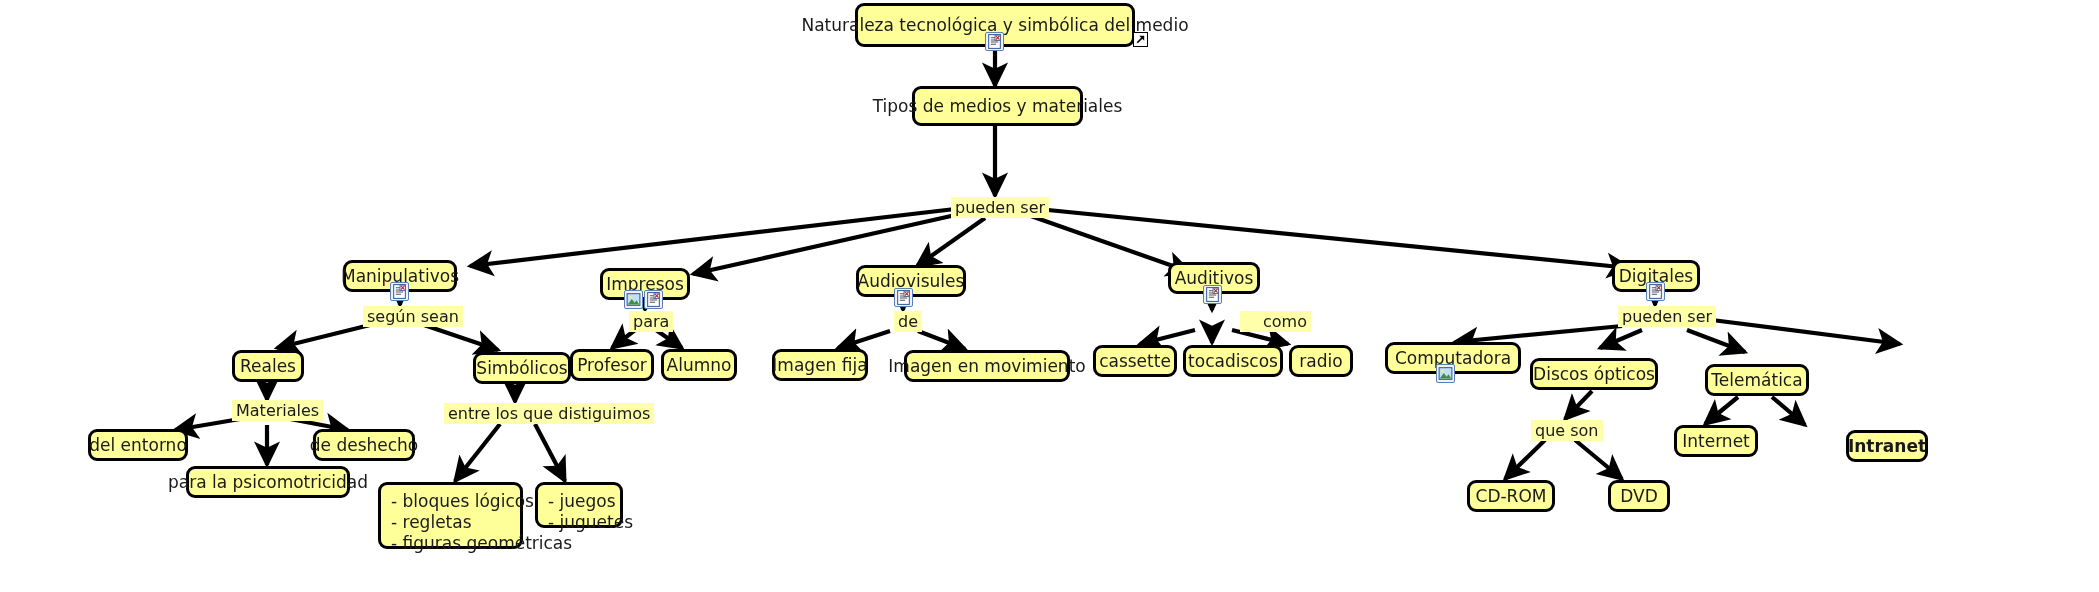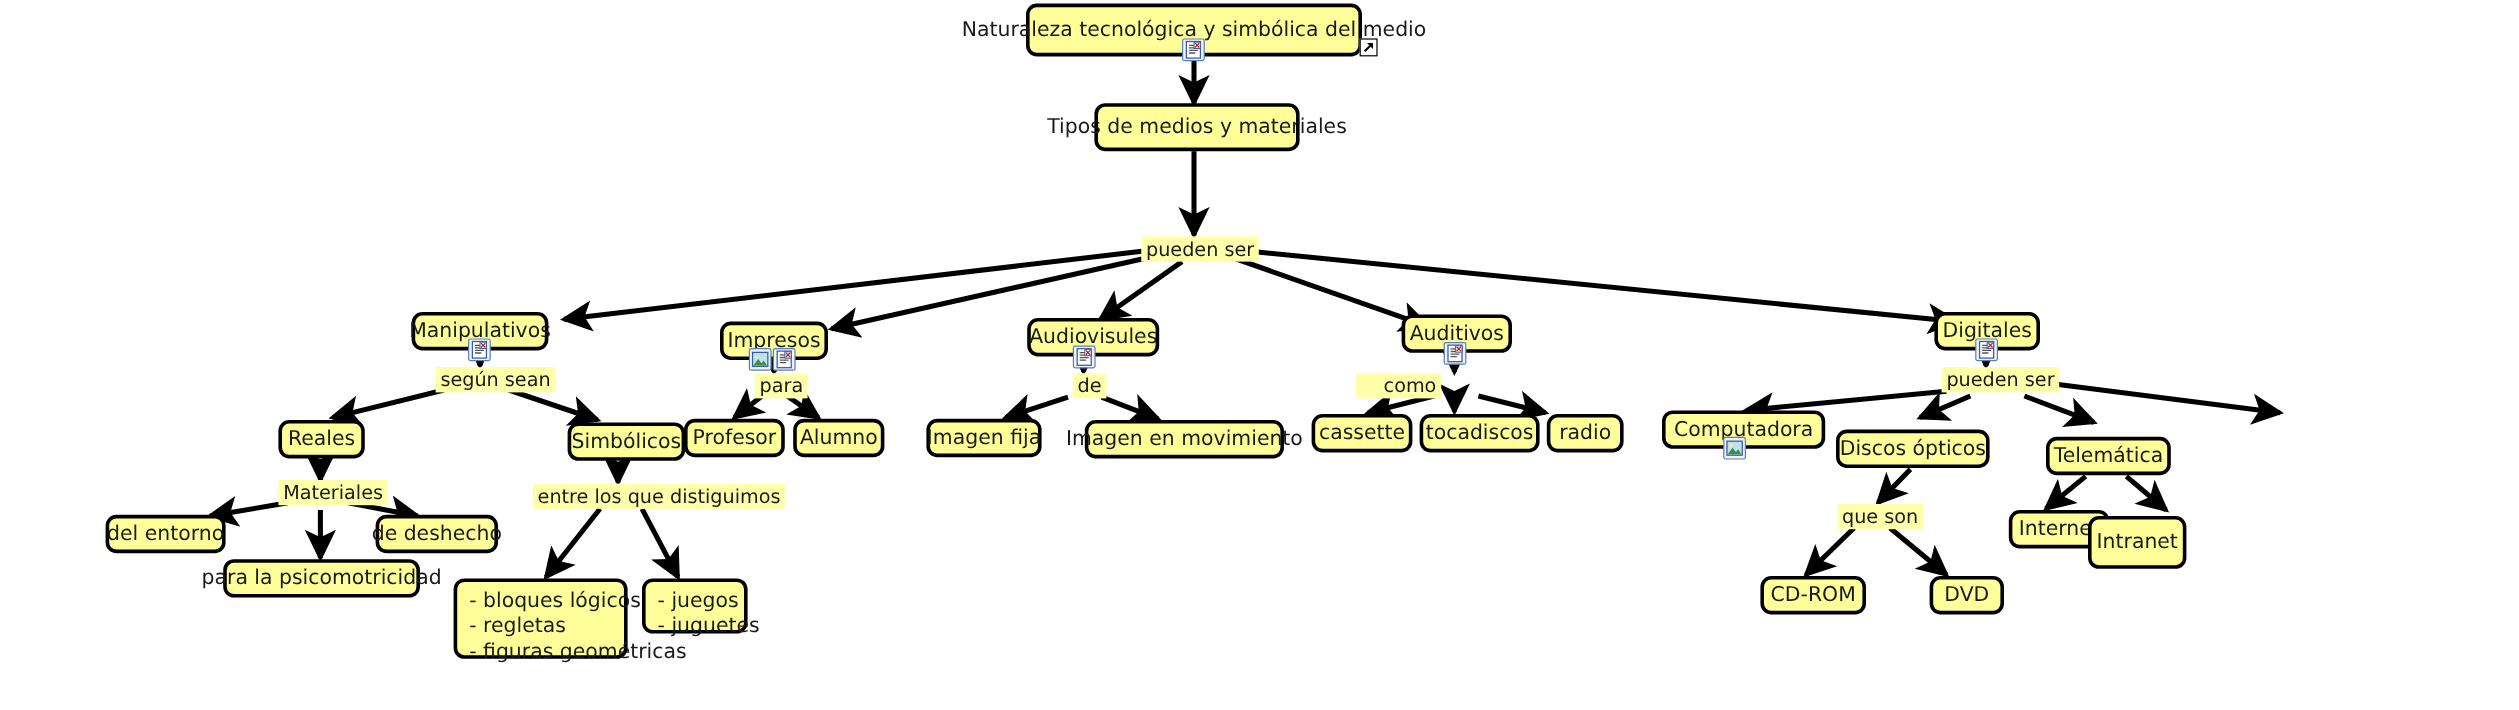--- a/index.html
+++ b/index.html
@@ -253,21 +253,21 @@
         <rect x="2.5" y="1.5" width="11" height="13" fill="#ffffff" stroke="#3a5f9e" stroke-width="1"></rect>
         <line x1="4.5" y1="4.5" x2="11.5" y2="4.5" stroke="#555" stroke-width="1"></line>
         <line x1="4.5" y1="6.5" x2="11.5" y2="6.5" stroke="#555" stroke-width="1"></line>
         <line x1="4.5" y1="8.5" x2="11.5" y2="8.5" stroke="#555" stroke-width="1"></line>
         <line x1="4.5" y1="10.5" x2="9.5" y2="10.5" stroke="#555" stroke-width="1"></line>
         <rect x="8.5" y="2" width="5" height="5" fill="#ffffff" stroke="#3a5f9e" stroke-width="0.8"></rect>
         <path d="M9.3,2.8 L12.7,6.2 M12.7,2.8 L9.3,6.2" stroke="#c02020" stroke-width="1"></path>
       </svg>
     </span>
   </div>
-  <div class="link" style="left:1130px;top:311px;padding-left:23px;">como</div>
+  <div class="link" style="left:1240px;top:311px;padding-left:23px;">como</div>
 
   <div class="node" style="left:1093px;top:345px;width:84px;height:32px;">cassette</div>
   <div class="node" style="left:1183px;top:345px;width:100px;height:32px;">tocadiscos</div>
   <div class="node" style="left:1289px;top:345px;width:64px;height:32px;">radio</div>
 
   <div class="node" style="left:1612px;top:260px;width:88px;height:32px;">Digitales</div>
   <div class="icons" style="left:1646px;top:282px;">
     <span class="ico">
       <svg viewBox="0 0 16 16">
         <rect x="2.5" y="1.5" width="11" height="13" fill="#ffffff" stroke="#3a5f9e" stroke-width="1"></rect>
@@ -293,16 +293,16 @@
     </span>
   </div>
 
   <div class="node" style="left:1530px;top:358px;width:128px;height:32px;">Discos ópticos</div>
   <div class="link" style="left:1531px;top:420px;">que son</div>
   <div class="node" style="left:1467px;top:480px;width:88px;height:32px;">CD-ROM</div>
   <div class="node" style="left:1608px;top:480px;width:62px;height:32px;">DVD</div>
 
   <div class="node" style="left:1705px;top:364px;width:104px;height:32px;">Telemática</div>
   <div class="node" style="left:1674px;top:425px;width:84px;height:32px;text-align:right;">Internet</div>
-  <div class="node" style="left:1740px;top:430px;width:82px;height:44px;">Intranet</div>
+  <div class="node" style="left:1846px;top:430px;width:82px;height:32px;font-weight:bold;">Intranet</div>
 
 
 </div>
 
 </body></html>

